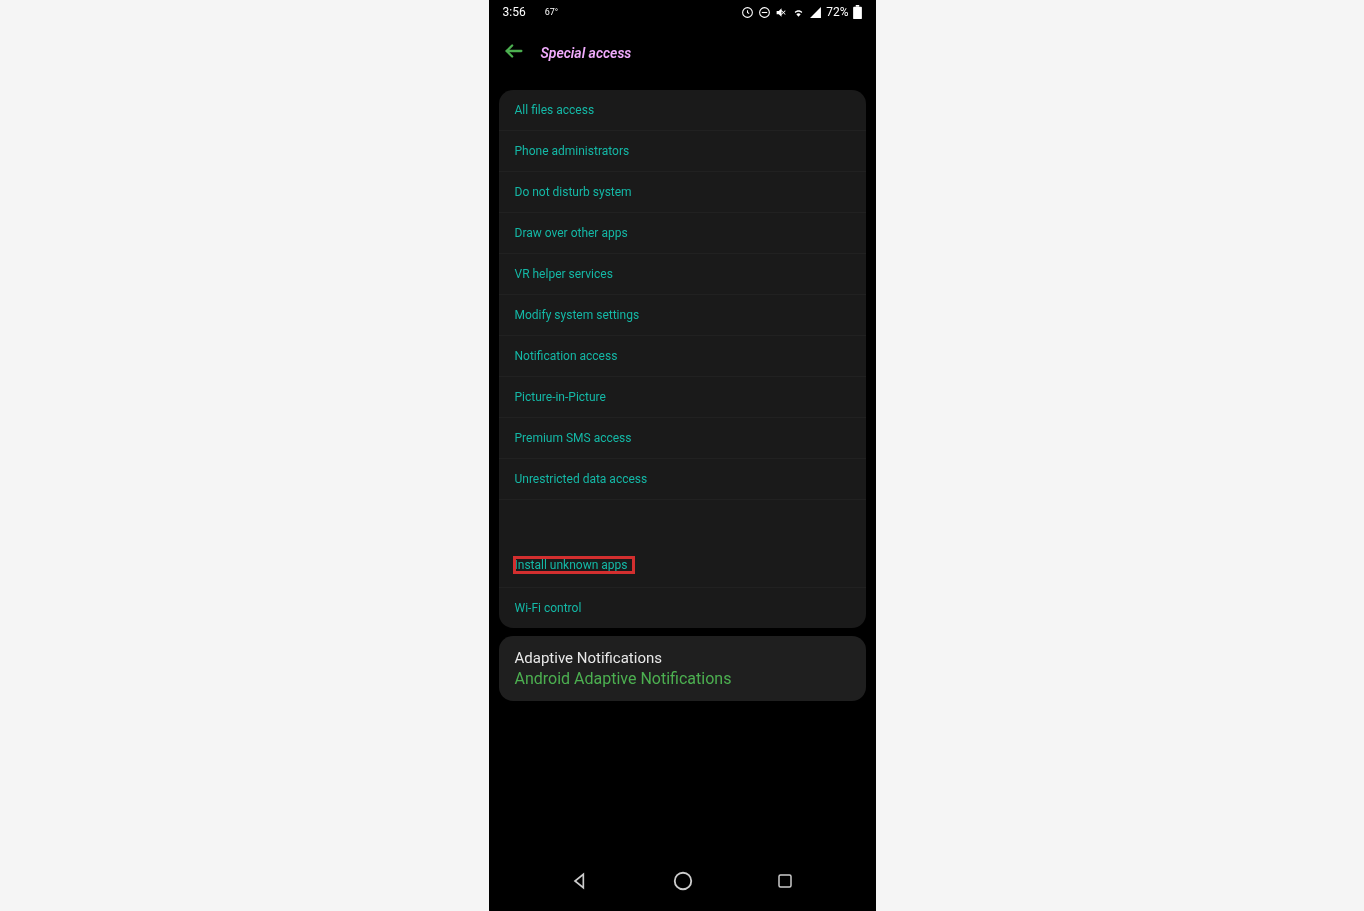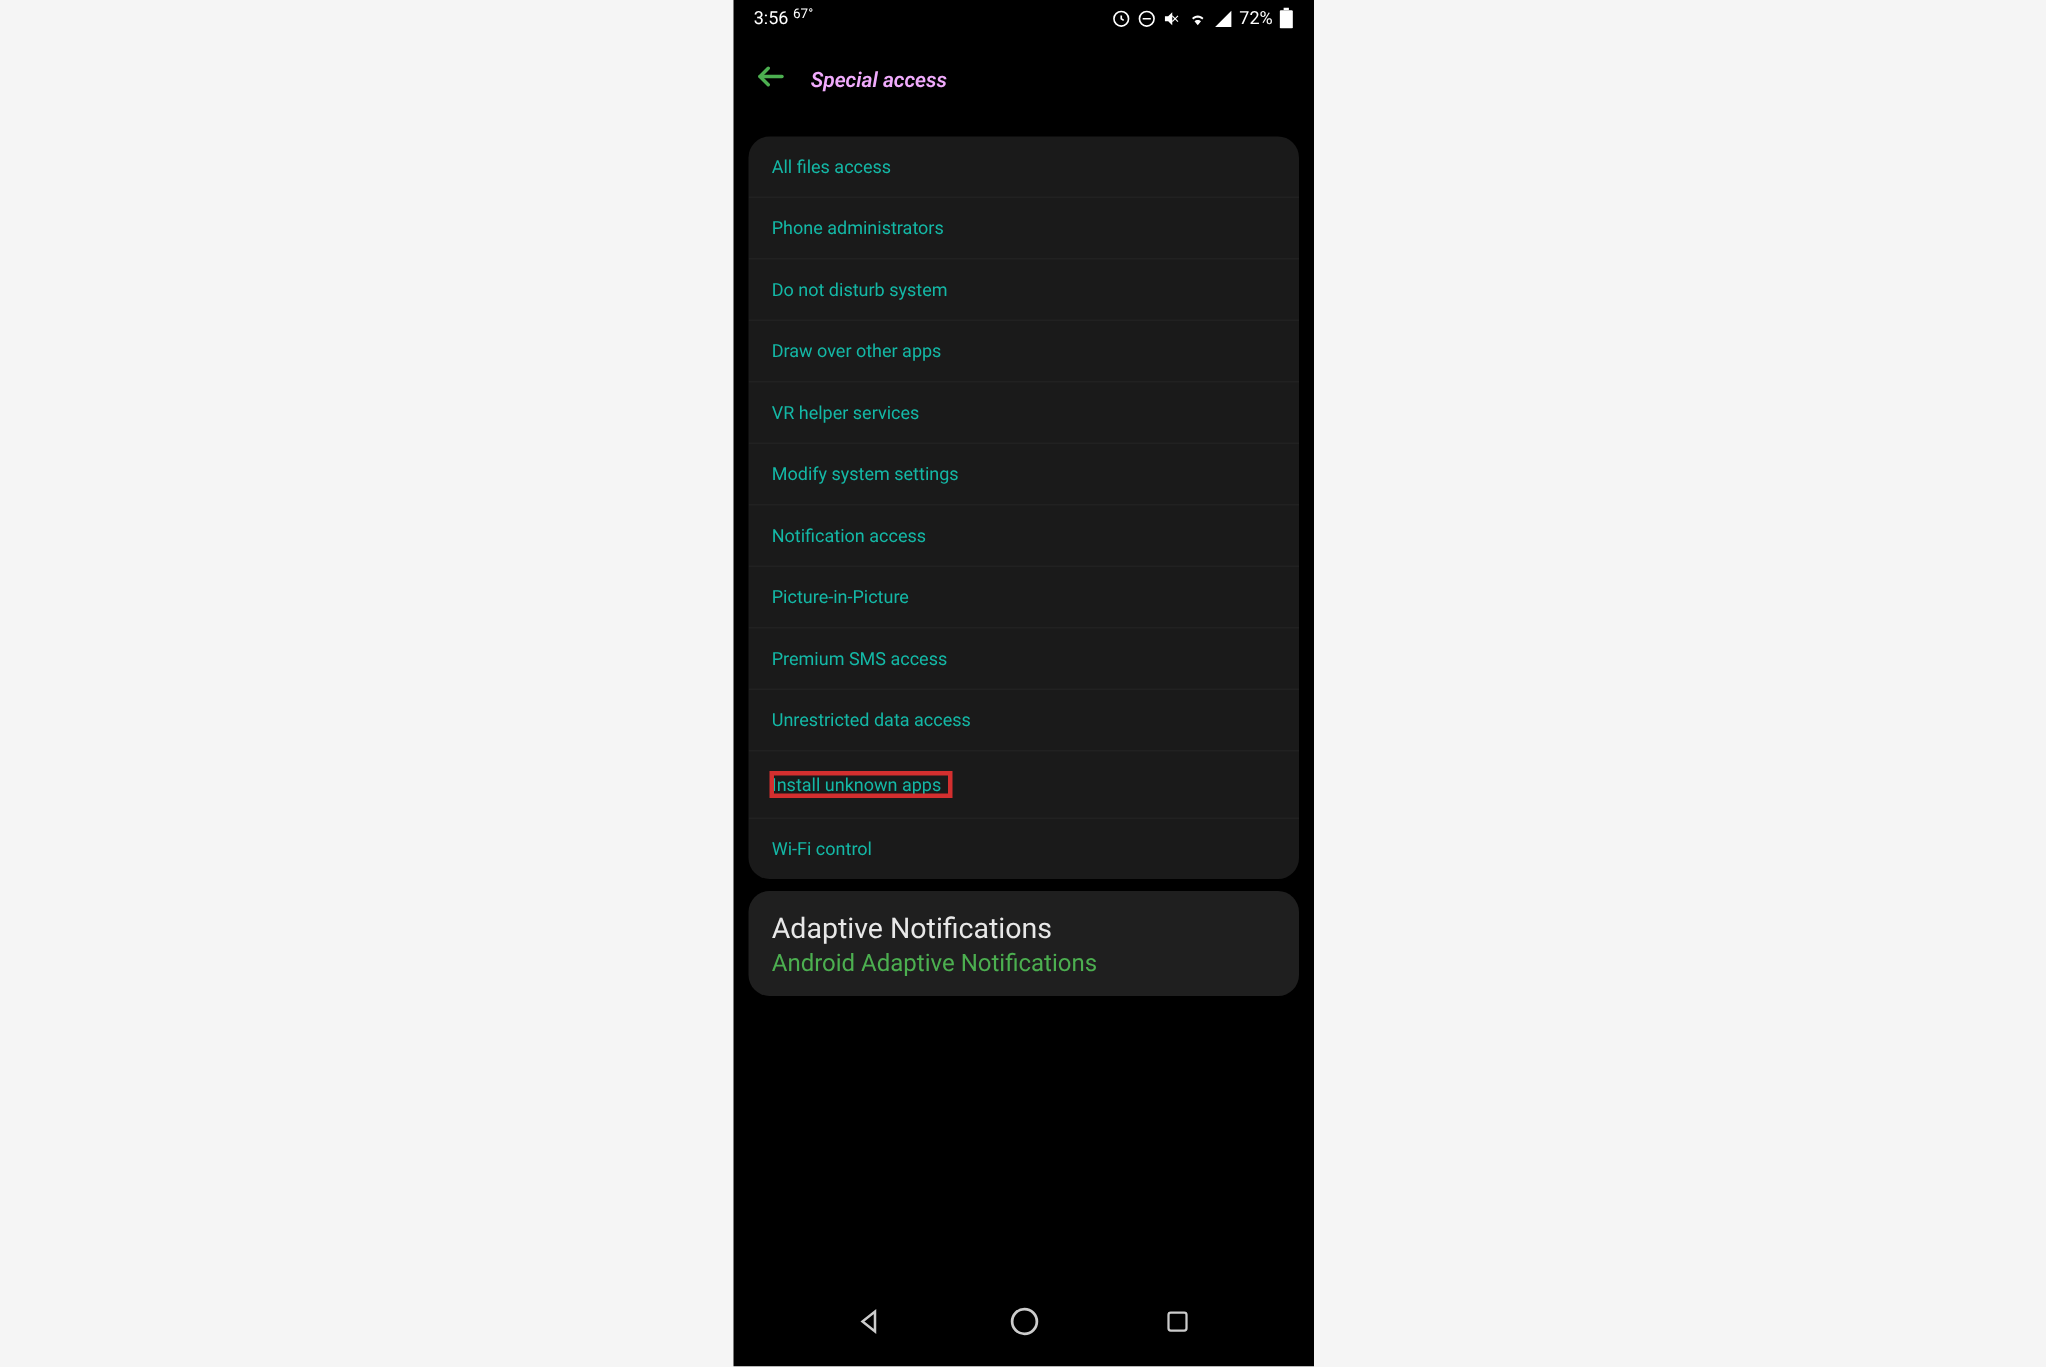--- a/index.html
+++ b/index.html
@@ -31,22 +31,22 @@
       display: flex;
       justify-content: space-between;
       align-items: center;
       padding: 0 14px;
       color: #fff;
       font-size: 12px;
     }
     
     .status-left {
       display: flex;
-      align-items: flex-start;
-      gap: 3px;
+      align-items: center;
+      gap: 19px;
     }
     
     .status-right {
       display: flex;
       align-items: center;
       gap: 4px;
     }
     
     .status-icon {
       display: inline-flex;
@@ -91,25 +91,26 @@
     .setting-item:last-child {
       border-bottom: none;
     }
     
     .highlighted {
       outline: 3px solid #d32f2f;
       outline-offset: -3px;
       display: inline-block;
       padding: 2px 8px 2px 2px;
       margin-left: -2px;
+      margin-top: 43px;
     }
     
     .setting-item-title {
       color: #e8e8e8;
-      font-size: 19px;
+      font-size: 15px;
     }
     
     .setting-item-subtitle {
       color: #4caf50;
       font-size: 16px;
       margin-top: 2px;
     }
     
     .adaptive-panel {
       background: #1f1f1f;

